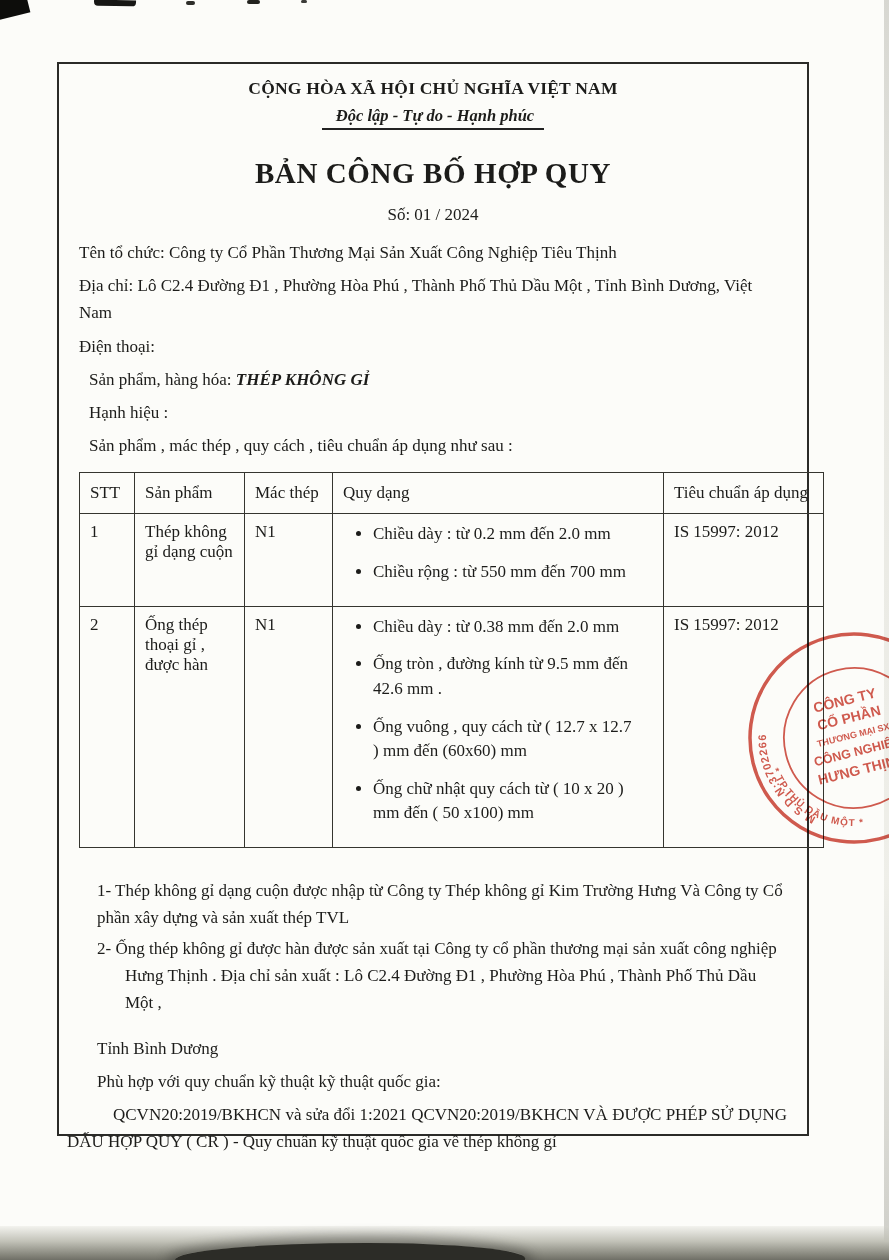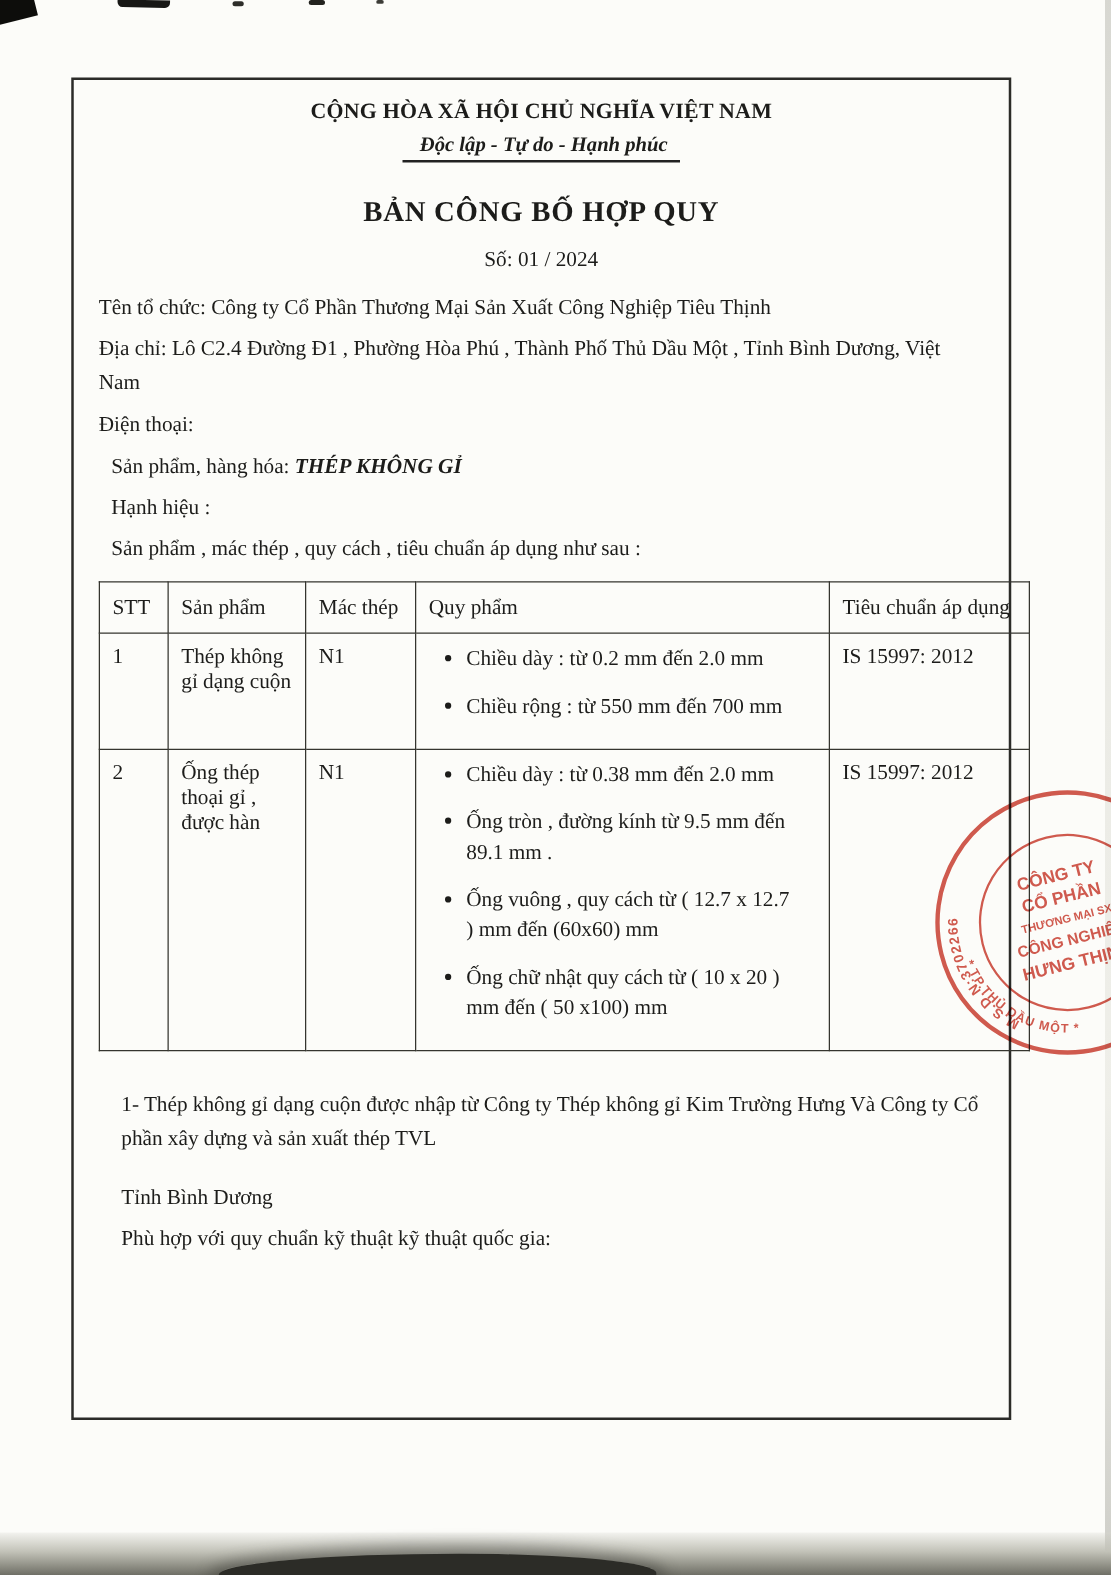--- a/index.html
+++ b/index.html
@@ -32,21 +32,21 @@
     border:2px solid #2b2b28;
     padding:10px 20px 0 20px;
     box-sizing:border-box;
     background:transparent;
   }
 
   .nat-header { text-align:center; font-weight:bold; font-size:17.5px; margin-top:4px; letter-spacing:.2px; }
   .motto-wrap { text-align:center; margin-top:7px;font-style:italic; }
   .motto { font-weight:bold; font-size:16.5px; border-bottom:2px solid #222; padding:0 10px 2px 14px; display:inline-block; }
 
-  .doc-title { text-align:center; font-weight:bold; font-size:23px; margin:27px 0 0 0; letter-spacing:.6px; }
+  .doc-title { text-align:center; font-weight:bold; font-size:29px; margin:27px 0 0 0; letter-spacing:.6px; }
   .doc-number { text-align:center; font-size:17px; margin-top:15px; }
 
   .p { font-size:17px; line-height:1.6; margin:6px 0 0 0; }
   .p.first { margin-top:14px; }
   .p.indent { margin-left:10px; }
   .b { font-weight:bold;font-style:italic; }
 
   
   table.spec { border-collapse:collapse; width:744px; margin-top:13px; table-layout:fixed; }
   table.spec th, table.spec td {
@@ -115,21 +115,21 @@
         <col class="c2">
         <col class="c3">
         <col class="c4">
         <col class="c5">
     </colgroup>
     <thead>
       <tr>
         <th class="center">STT</th>
         <th>Sản phẩm</th>
         <th>Mác thép</th>
-        <th>Quy phẩm</th>
+        <th>Quy dạng</th>
         <th>Tiêu chuẩn áp dụng</th>
       </tr>
     </thead>
     <tbody>
       <tr>
         <td class="stt">1</td>
         <td class="sp">Thép không gỉ dạng cuộn</td>
         <td class="mt">N1</td>
         <td class="qc">
           <ul>
@@ -139,34 +139,36 @@
         </td>
         <td class="tc">IS 15997: 2012</td>
       </tr>
       <tr>
         <td class="stt">2</td>
         <td class="sp">Ống thép thoại gỉ , được hàn</td>
         <td class="mt">N1</td>
         <td class="qc">
           <ul>
             <li>Chiều dày : từ 0.38 mm đến 2.0 mm</li>
-            <li>Ống tròn , đường kính từ 9.5 mm đến 89.1 mm .</li>
+            <li>Ống tròn , đường kính từ 9.5 mm đến 42.6 mm .</li>
             <li>Ống vuông , quy cách từ ( 12.7 x 12.7 ) mm đến (60x60) mm</li>
             <li>Ống chữ nhật quy cách từ ( 10 x 20 ) mm đến ( 50 x100) mm</li>
           </ul>
         </td>
         <td class="tc">IS 15997: 2012</td>
       </tr>
     </tbody>
   </table>
 
   <div class="notes">
     <p class="note1">1- Thép không gỉ dạng cuộn được nhập từ Công ty Thép không gỉ Kim Trường Hưng Và Công ty Cổ phần xây dựng và sản xuất thép TVL</p>
+    <p class="note2">2- Ống thép không gỉ được hàn được sản xuất tại Công ty cổ phần thương mại sản xuất công nghiệp Hưng Thịnh . Địa chỉ sản xuất : Lô C2.4 Đường Đ1 , Phường Hòa Phú , Thành Phố Thủ Dầu Một ,</p>
     <p class="province">Tỉnh Bình Dương</p>
     <p class="conformity">Phù hợp với quy chuẩn kỹ thuật kỹ thuật quốc gia:</p>
+    <p class="qcvn">QCVN20:2019/BKHCN và sửa đổi 1:2021 QCVN20:2019/BKHCN VÀ ĐƯỢC PHÉP SỬ DỤNG DẤU HỢP QUY ( CR ) - Quy chuẩn kỹ thuật quốc gia về thép không gỉ</p>
   </div>
 
 </div>
 
 <div class="stamp">
   <svg viewBox="0 0 220 220">
     <circle cx="110" cy="110" r="104" fill="none" stroke="#cc4437" stroke-width="3.5"></circle>
     <circle cx="110" cy="110" r="70" fill="none" stroke="#cc4437" stroke-width="1.8"></circle>
     <defs>
       <path id="ringLeft" d="M 110 198 A 88 88 0 0 1 110 22"></path>

